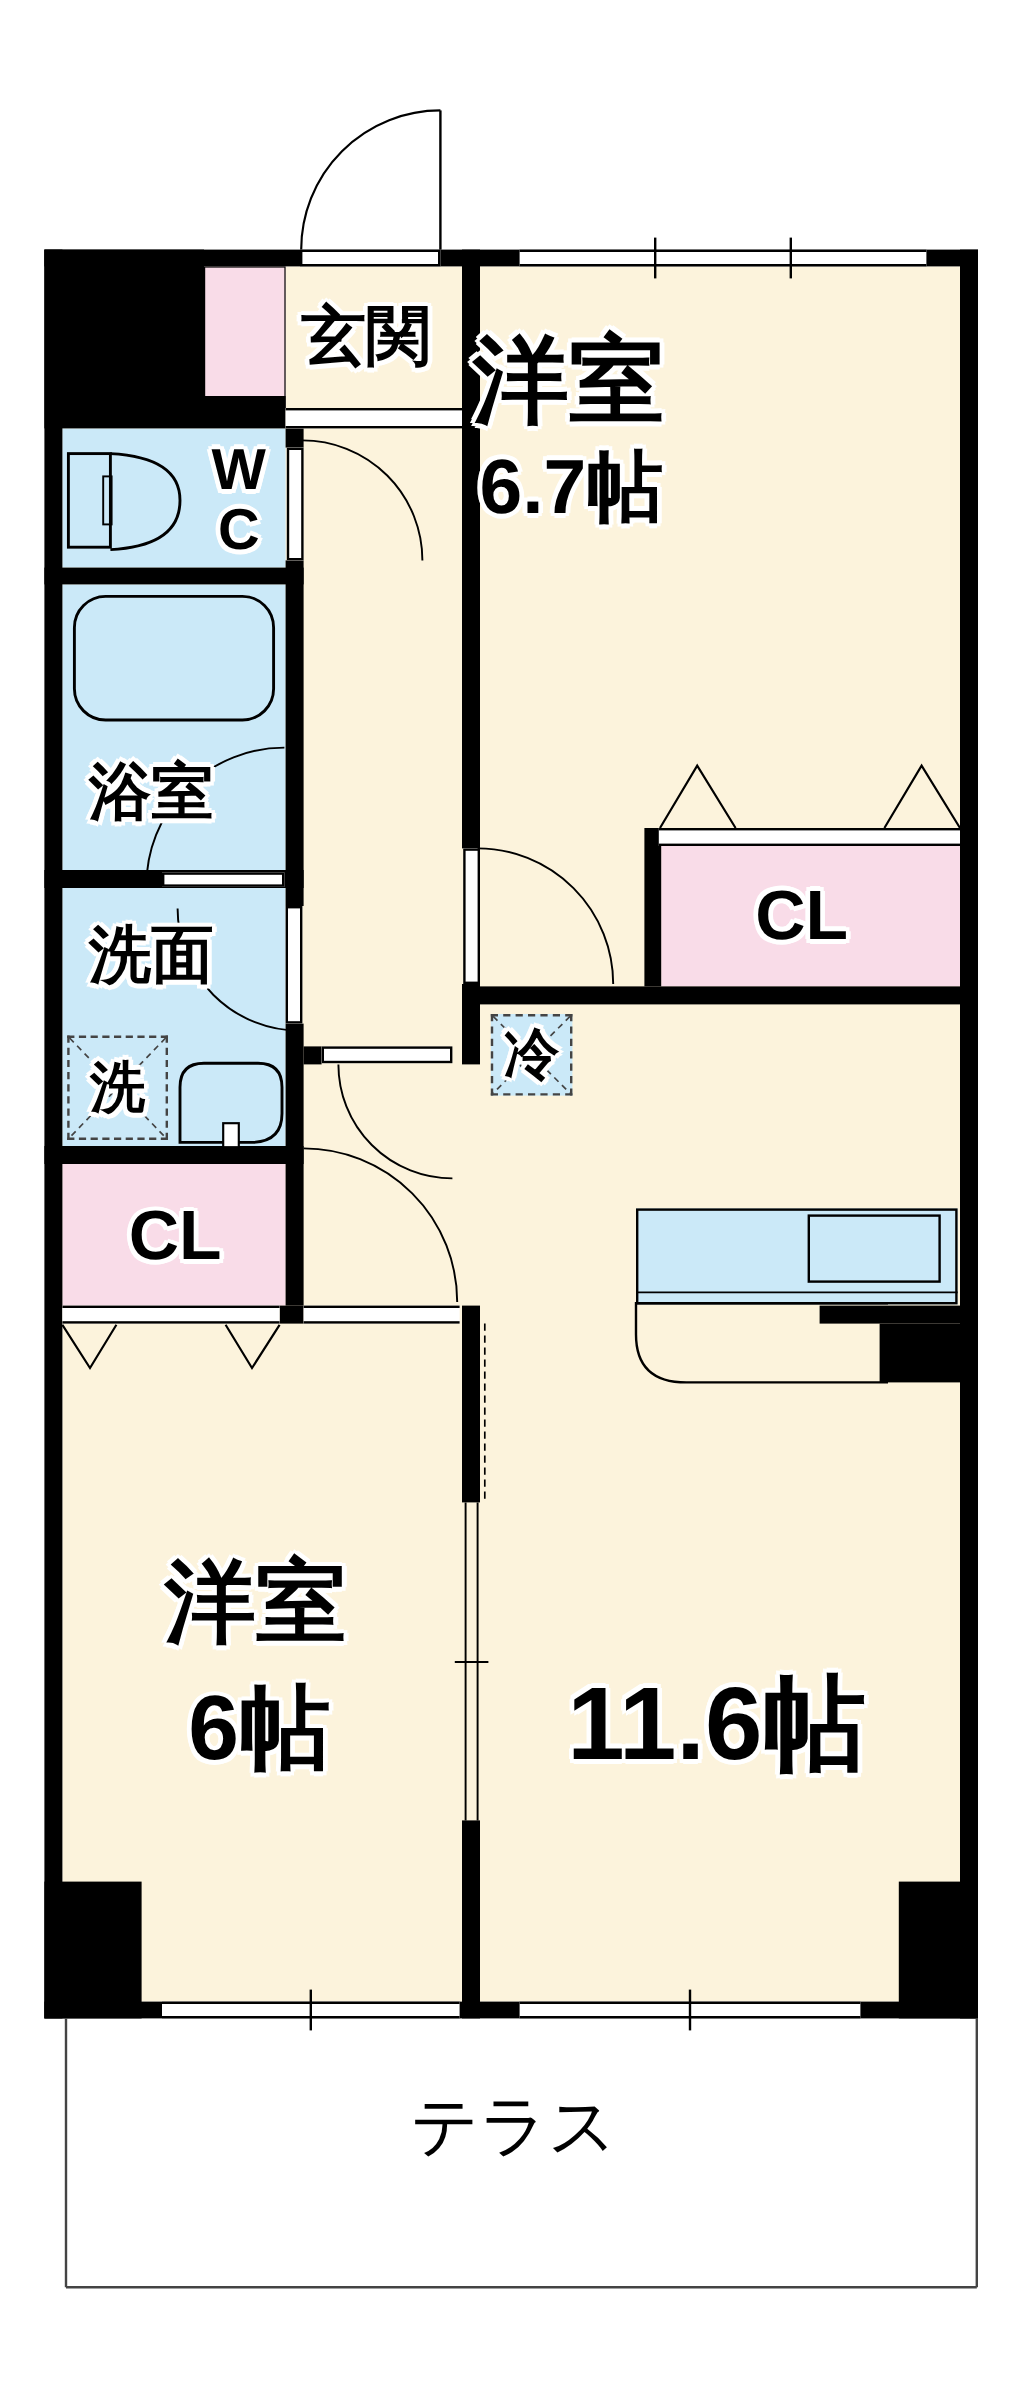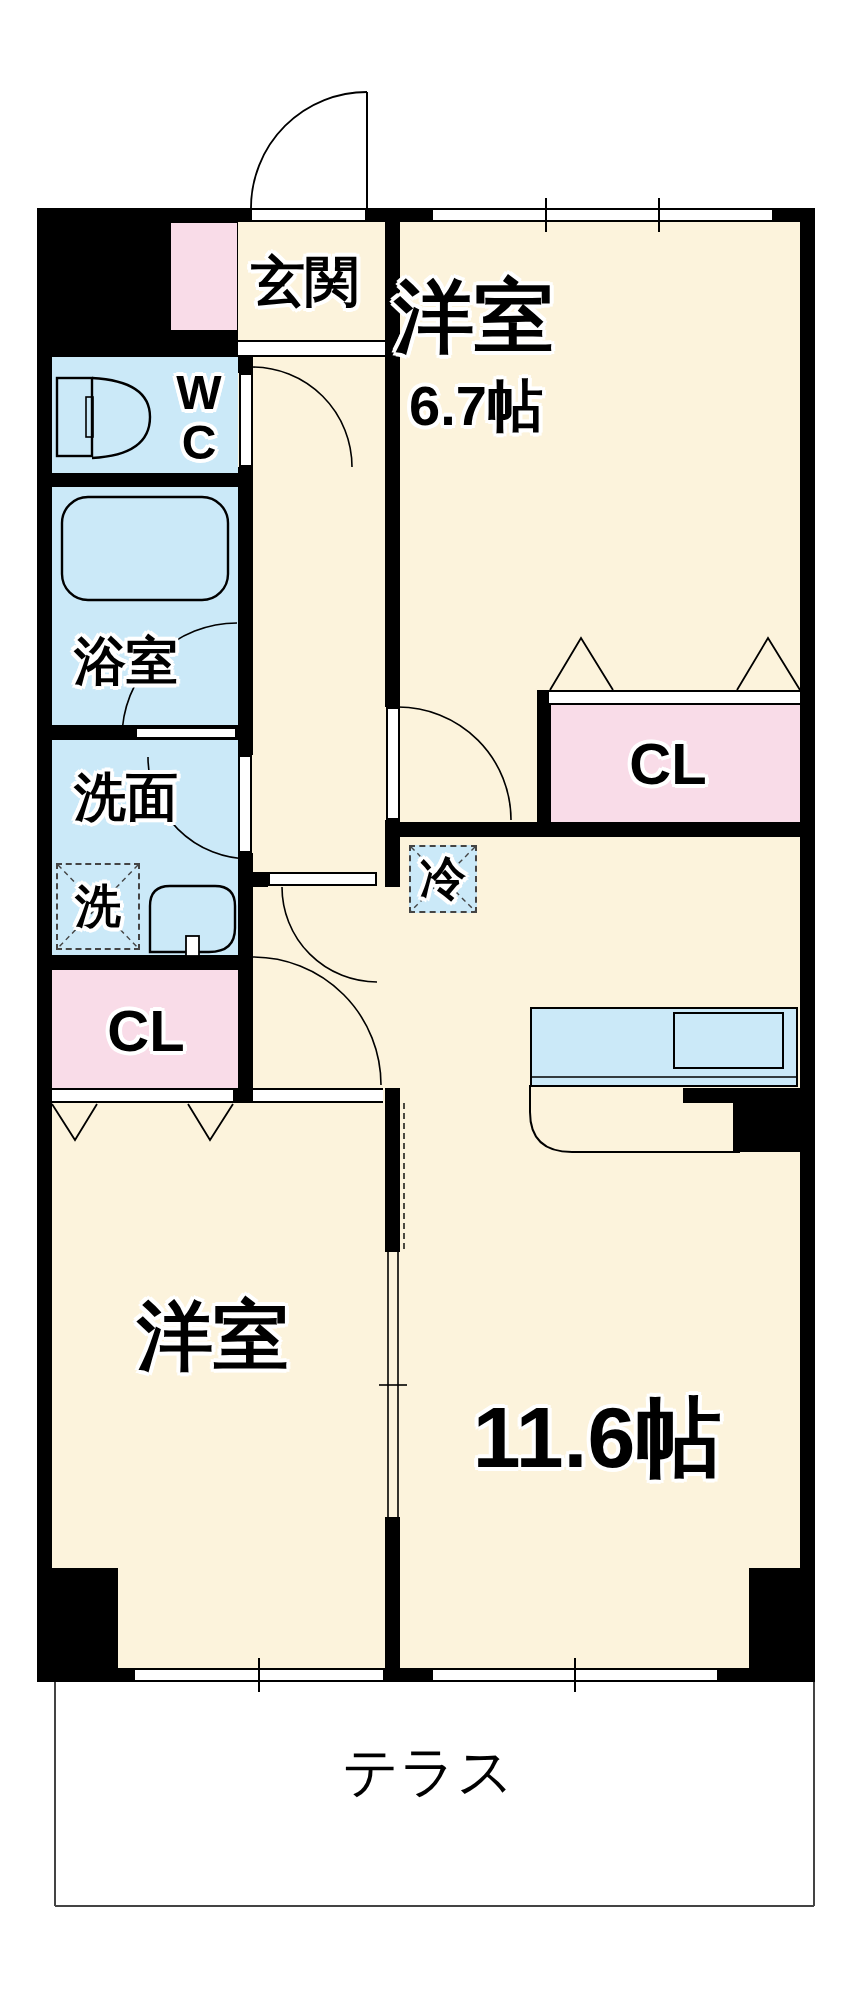--- a/index.html
+++ b/index.html
@@ -167,18 +167,19 @@
     <div>W</div>
     <div>C</div>
   </div>
   <div class="lbl" style="left:126px;top:661px;font-size:52px;">浴室</div>
   <div class="lbl" style="left:126px;top:797px;font-size:52px;">洗面</div>
   <div class="lbl" style="left:98px;top:906px;font-size:46px;">洗</div>
   <div class="lbl" style="left:146px;top:1031px;font-size:58px;">CL</div>
   <div class="lbl" style="left:668px;top:764px;font-size:58px;">CL</div>
   <div class="lbl" style="left:443px;top:878px;font-size:46px;">冷</div>
   <div class="lbl" style="left:474px;top:317px;font-size:80px;">洋室</div>
-  <div class="lbl" style="left:476px;top:406px;font-size:56px;">6.7帖</div>
+  <div class="lbl" style="left:476px;top:406px;font-size:64px;">6.7帖</div>
   <div class="lbl" style="left:213px;top:1336px;font-size:76px;">洋室</div>
+  <div class="lbl" style="left:216px;top:1441px;font-size:76px;">6帖</div>
   <div class="lbl" style="left:597px;top:1437px;font-size:86px;text-align:right;">11.6帖</div>
   <div class="lbl plain" style="left:428px;top:1772px;font-size:56px;">テラス</div>
 
 </div>
 
 </body></html>

